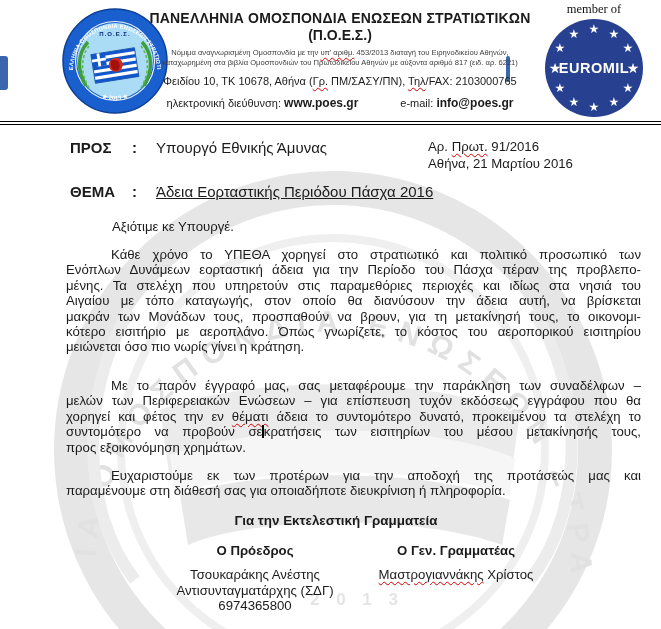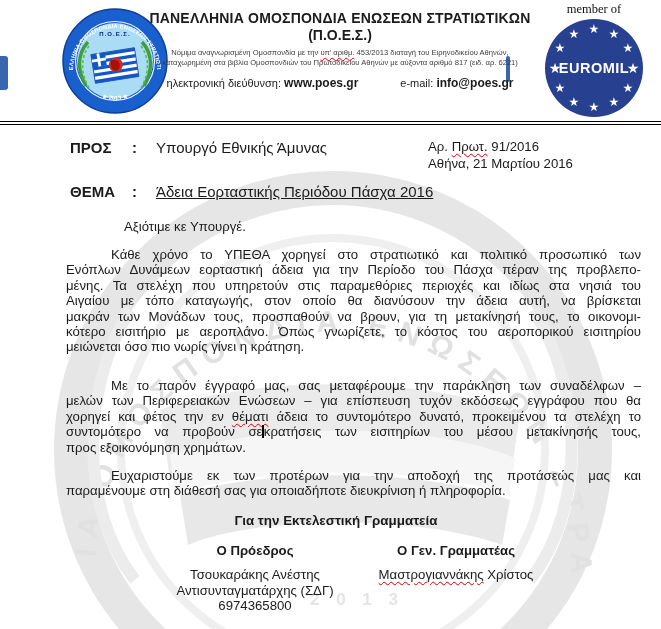--- a/index.html
+++ b/index.html
@@ -29,21 +29,21 @@
   .ecircle .ename { position:absolute; left:50%; top:50%; transform:translate(-50%,-50%); color:#fff; font-weight:bold; font-size:14.5px; letter-spacing:0.5px; }
   .rule { position:absolute; left:0; top:121px; width:661px; height:4px; border-top:1.8px solid #000; border-bottom:1.8px solid #000; z-index:2; }
   
   .row { position:absolute; left:70px; font-size:15px; z-index:2; display:flex; }
   .row .lab { font-weight:bold; width:62px; }
   .row .col { font-weight:bold; width:10px; }
   .row .val { margin-left:14px; }
   .meta-right { position:absolute; left:428px; top:139px; font-size:13.2px; line-height:16.5px; z-index:2; }
   .subject-u { text-decoration:underline; }
   
-  .sal { position:absolute; left:124px; top:219px; font-size:13.2px; z-index:2; }
+  .sal { position:absolute; left:112px; top:219px; font-size:13.2px; z-index:2; }
   .p { position:absolute; left:66px; width:575px; font-size:13.2px; line-height:15.4px; z-index:2; }
   .jline { text-align:justify; text-align-last:justify; }
   .indent { padding-left:45px; }
   .sq { text-decoration-line:underline; text-decoration-style:wavy; text-decoration-color:#d40000; text-decoration-thickness:1px; text-underline-offset:2px; }
   .cursor { display:inline-block; width:1.4px; height:13px; background:#000; vertical-align:-2px; }
   
   .forline { position:absolute; left:66px; top:513px; width:540px; text-align:center; font-weight:bold; font-size:13.4px; z-index:2; }
   .sigcol { position:absolute; top:543px; width:240px; text-align:center; font-size:13.2px; z-index:2; }
   .sigcol .t { font-weight:bold; }
   .sigcol .lines { margin-top:9px; line-height:15.6px; }
@@ -111,20 +111,23 @@
     </g>
   </svg>
 
   <div class="hc">
     <div class="title">ΠΑΝΕΛΛΗΝΙΑ ΟΜΟΣΠΟΝΔΙΑ ΕΝΩΣΕΩΝ ΣΤΡΑΤΙΩΤΙΚΩΝ</div>
     <div class="subtitle">(Π.Ο.Ε.Σ.)</div>
     <div class="legal">
       <span>Νόμιμα αναγνωρισμένη Ομοσπονδία με την </span><span class="sq">υπ’ αριθμ.</span><span> 453/2013 διαταγή του Ειρηνοδικείου Αθηνών,</span><br>
       <span>καταχωρημένη στα βιβλία Ομοσπονδιών του Πρωτοδικείου Αθηνών με αύξοντα αριθμό 817 (ειδ. αρ. 6221)</span>
     </div>
+    <div class="addr">
+      <span>Φειδίου 10, ΤΚ 10678, Αθήνα (</span><span class="sq">Γρ.</span><span> ΠΜ/ΣΑΣΥ/ΠΝ), </span><span class="sq">Τηλ</span><span>/FAX: 2103000765</span>
+    </div>
     <div class="webline">
       <span>
         <span>ηλεκτρονική διεύθυνση: </span><b>www.poes.gr</b>
       </span>
       <span>
         <span>e-mail: </span><b>info@poes.gr</b>
       </span>
     </div>
   </div>
 

